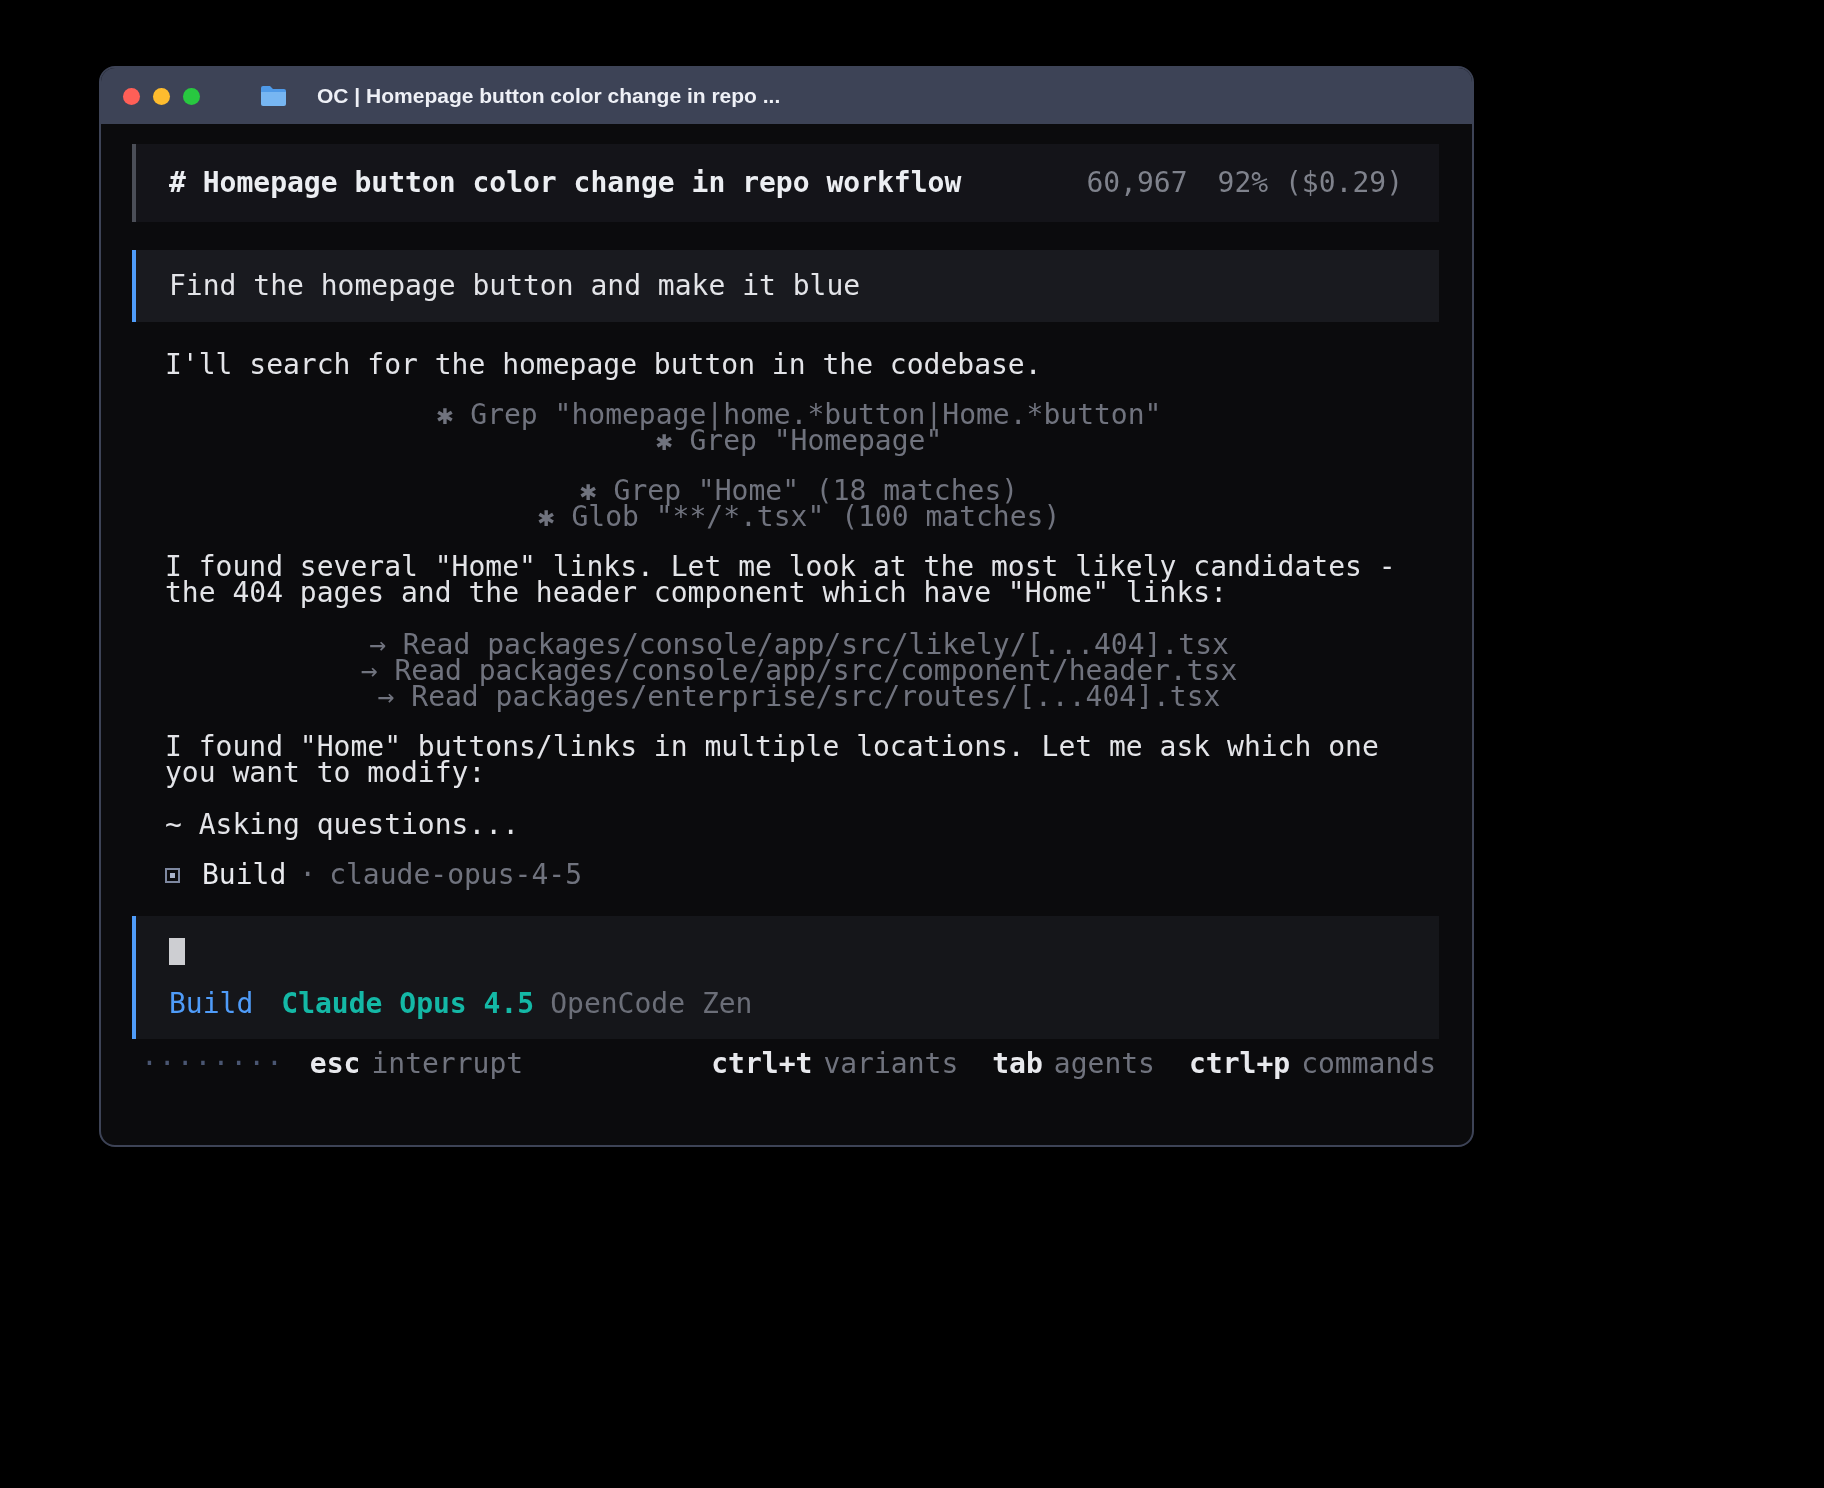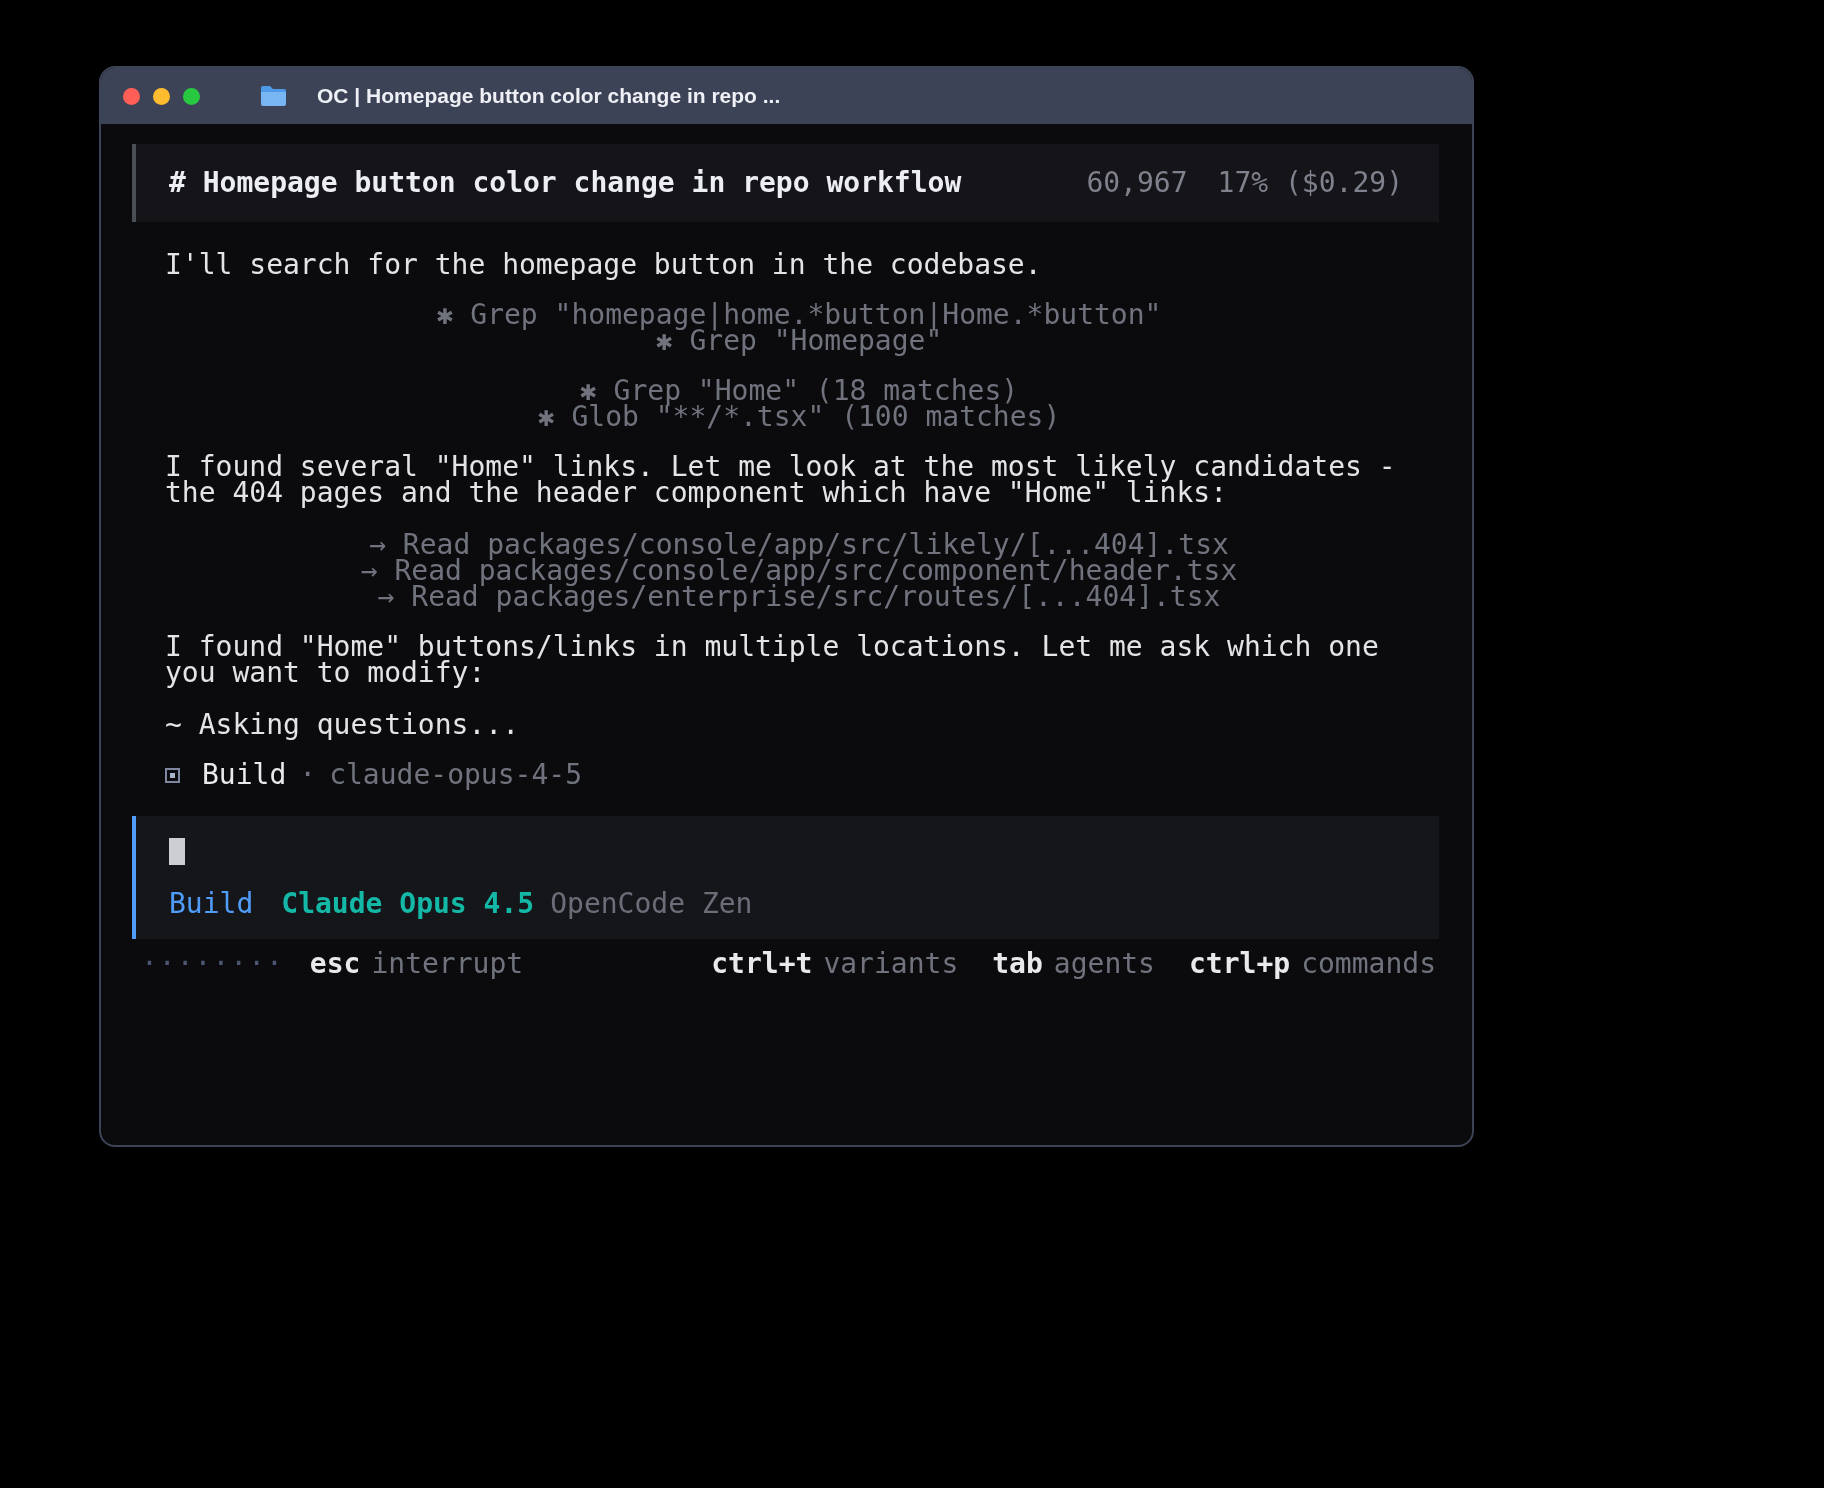--- a/index.html
+++ b/index.html
@@ -113,23 +113,26 @@
         <path d="M1 7 h25 v12 a2 2 0 0 1 -2 2 h-21 a2 2 0 0 1 -2 -2 z" fill="#77b6f2"></path>
       </svg>
     </span>
     <span class="wtitle">OC | Homepage button color change in repo ...</span>
   </div>
 
   <div class="content">
 
     <div class="session-header">
       <span class="session-title"># Homepage button color change in repo workflow</span>
-      <span class="session-meta"><span class="tokens">60,967</span><span>17% ($0.29)</span></span>
+      <span class="session-meta"><span class="tokens">60,967</span><span>92% ($0.29)</span></span>
     </div>
 
+    <div class="user-box">
+      <span>Find the homepage button and make it blue</span>
+    </div>
 
     <div class="transcript">
       <div class="line t-white mt30">I'll search for the homepage button in the codebase.</div>
 
       <div class="line t-dim mt24">✱ Grep "homepage|home.*button|Home.*button"</div>
       <div class="line t-dim">✱ Grep "Homepage"</div>
 
 
       <div class="line t-dim mt24">✱ Grep "Home" (18 matches)</div>
       <div class="line t-dim">✱ Glob "**/*.tsx" (100 matches)</div>

